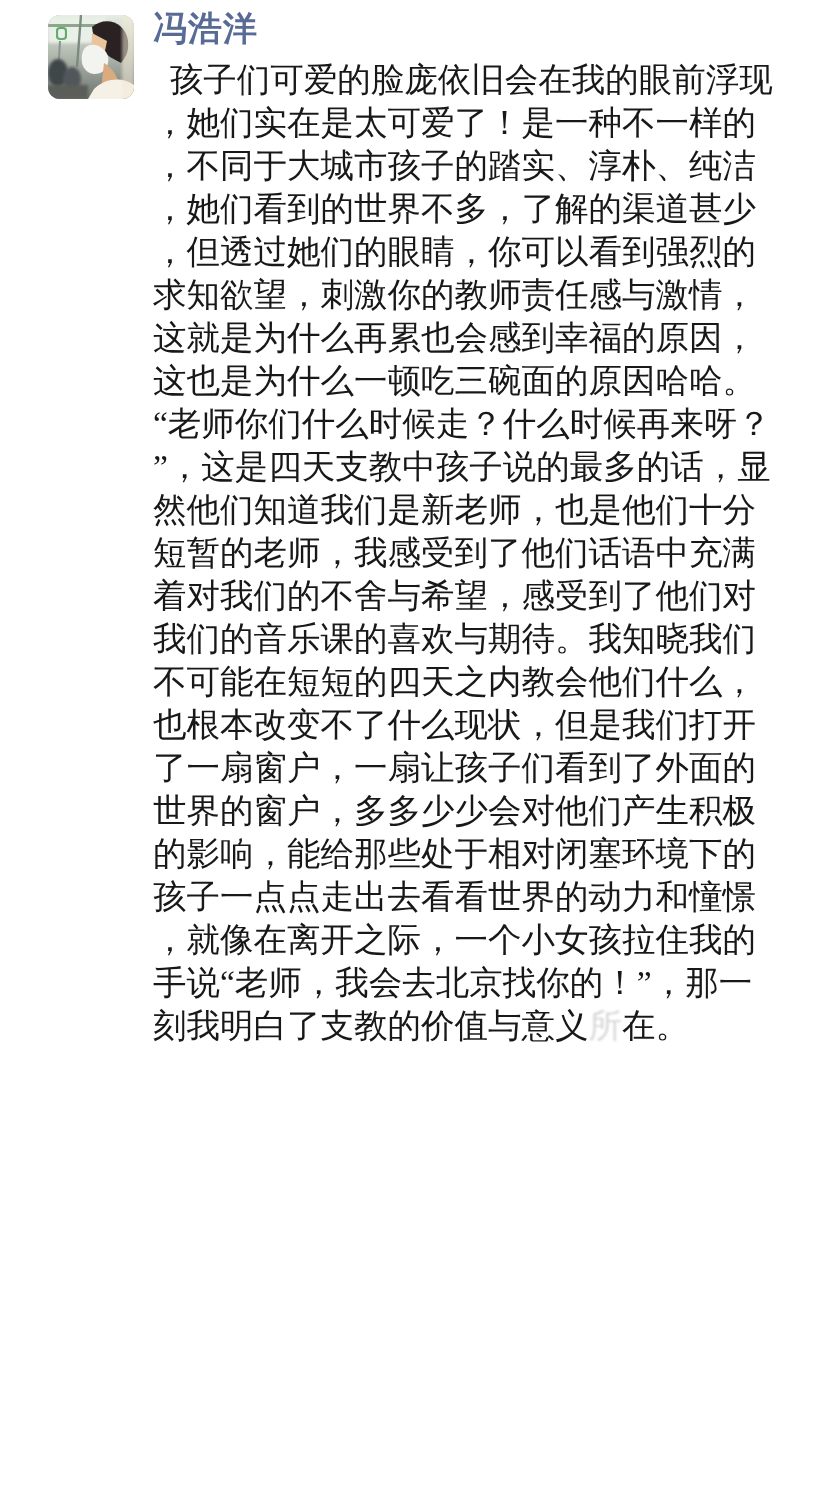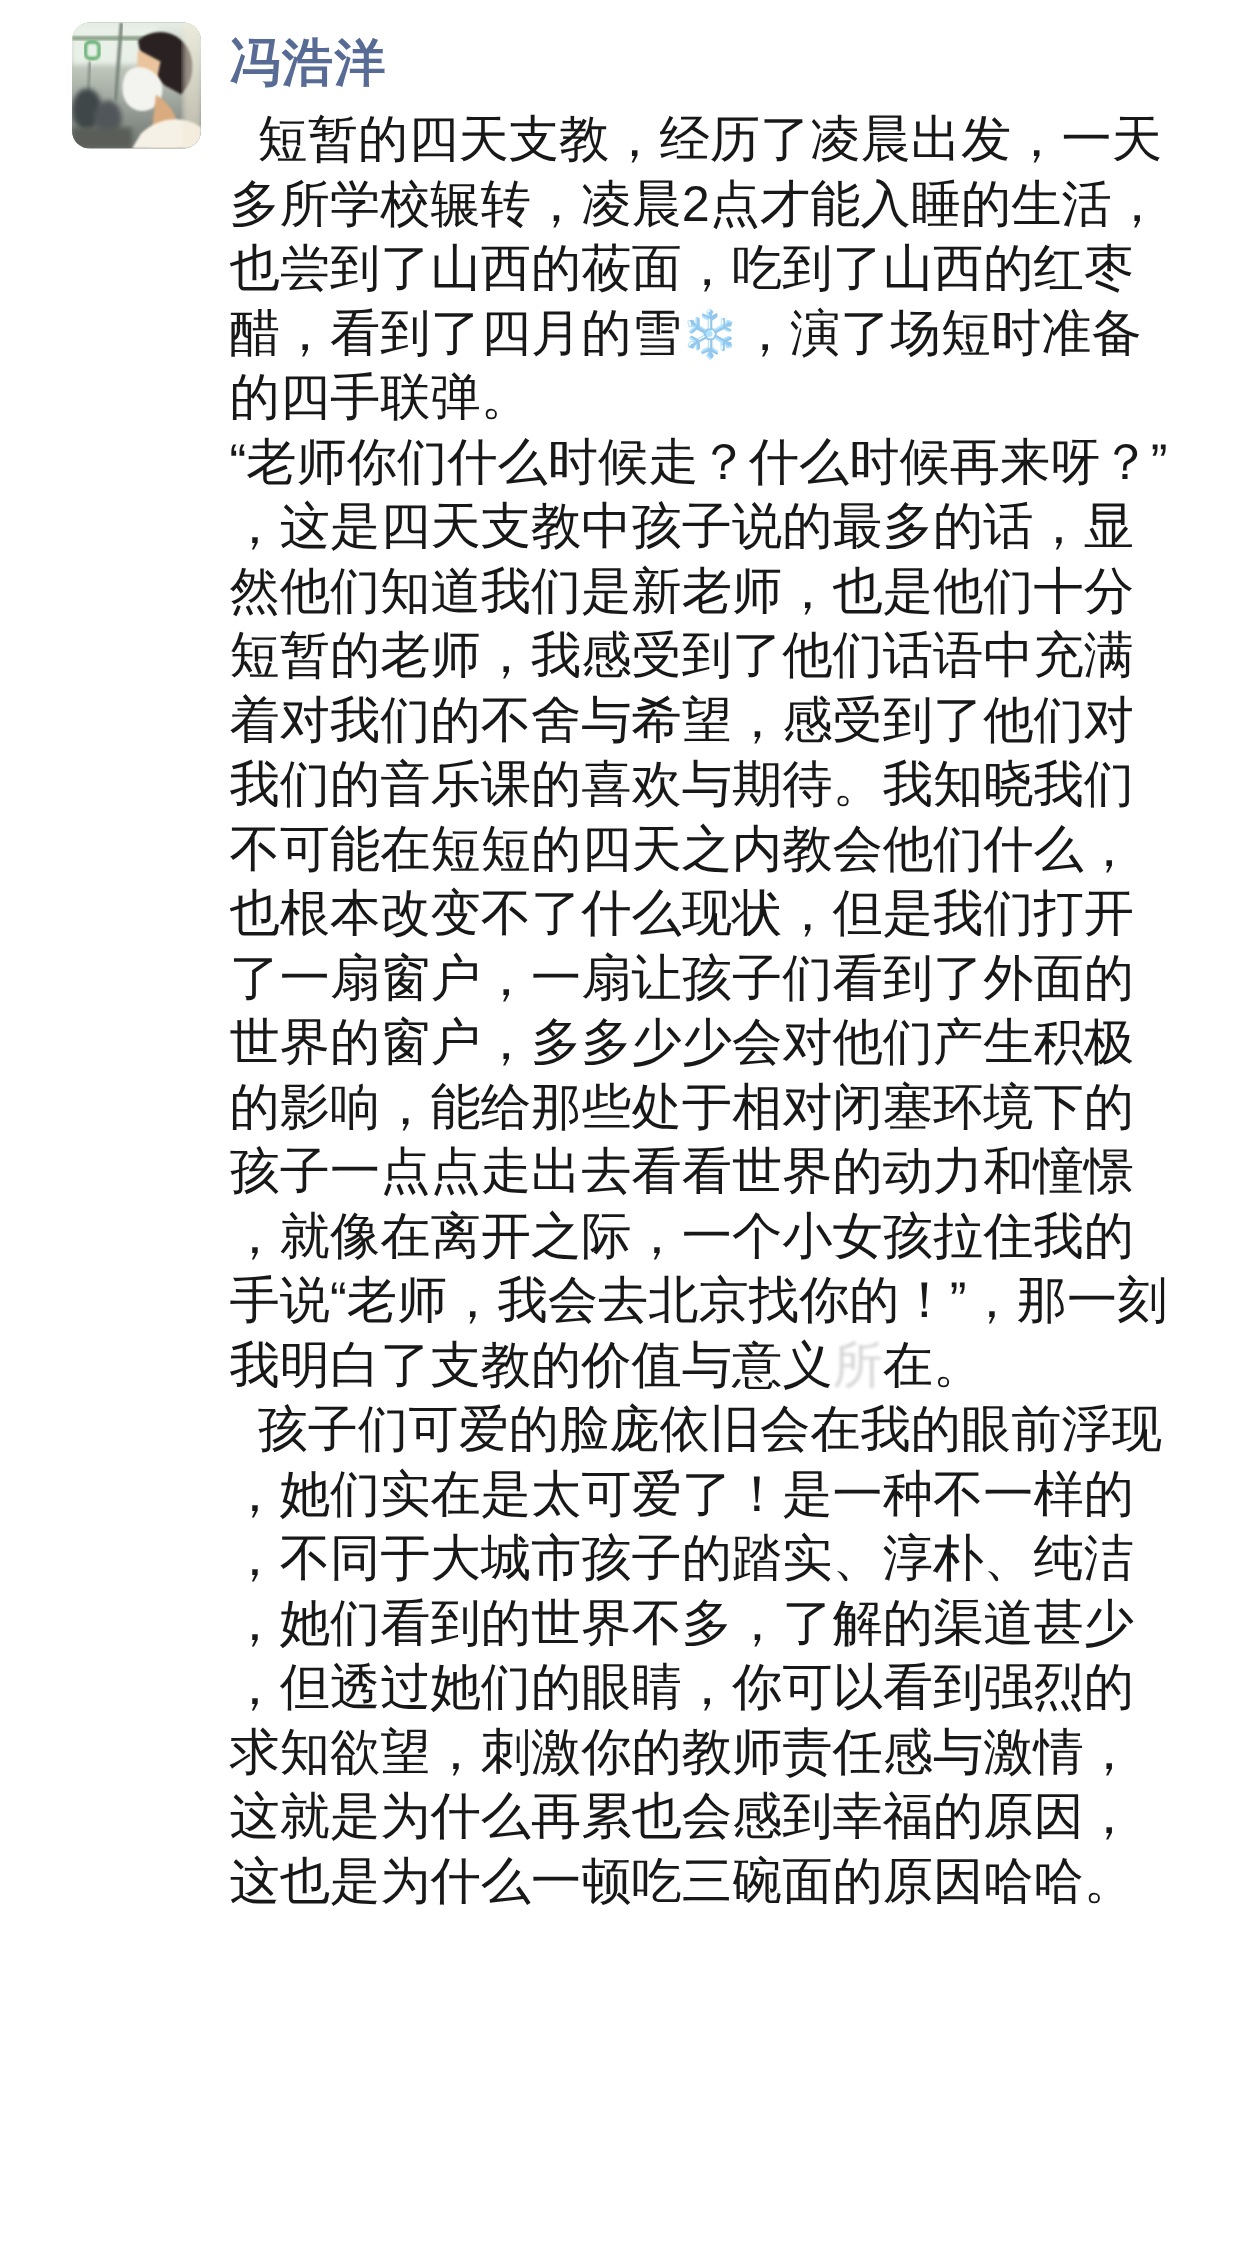--- a/index.html
+++ b/index.html
@@ -24,22 +24,23 @@
     width: 86px;
     height: 84px;
     border-radius: 12px;
     overflow: hidden;
     background: #9aa29a;
   }
   .avatar svg { display: block; width: 100%; height: 100%; }
   .content {
     margin-left: 153px;
     margin-right: 44px;
-    padding-top: 22px;
+    padding-top: 8px;
     width: 630px;
+    font-family: Liberation Serif, serif;
   }
   .author {
     color: #576b95;
     font-size: 34px;
     font-weight: 700;
     line-height: 41px;
     margin-bottom: 9px;
     letter-spacing: 1px;
   }
   .body-text p {
@@ -97,21 +98,20 @@
       <path d="M46 74 C 58 62 76 62 86 70 L 86 84 L 40 84 Z" fill="#f6f1e6" filter="url(#b1)"></path>
       <rect x="74" y="0" width="12" height="84" fill="#f2e9d6" opacity="0.55" filter="url(#b2)"></rect>
     </svg>
   </div>
 
   <div class="content">
     <div class="author">冯浩洋</div>
 
     <div class="body-text">
 
-      <p><span>  短暂的四天支教，经历了凌晨出发，一天多所学校辗转，凌晨2点才能入睡的生活，也尝到了山西的莜面，吃到了山西的红枣醋，看到了四月的雪</span><span class="emoji">❄️</span><span>，演了场短时准备的四手联弹。</span></p>
+
+      <p><span>  孩子们可爱的脸庞依旧会在我的眼前浮现，她们实在是太可爱了！是一种不一样的，不同于大城市孩子的踏实、淳朴、纯洁，她们看到的世界不多，了解的渠道甚少，但透过她们的眼睛，你可以看到强烈的求知欲望，刺激你的教师责任感与激情，这就是为什么再累也会感到幸福的原因，这也是为什么一顿吃三碗面的原因哈哈。</span></p>
 
       <p><span>“老师你们什么时候走？什么时候再来呀？”，这是四天支教中孩子说的最多的话，显然他们知道我们是新老师，也是他们十分短暂的老师，我感受到了他们话语中充满着对我们的不舍与希望，感受到了他们对我们的音乐课的喜欢与期待。我知晓我们不可能在短短的四天之内教会他们什么，也根本改变不了什么现状，但是我们打开了一扇窗户，一扇让孩子们看到了外面的世界的窗户，多多少少会对他们产生积极的影响，能给那些处于相对闭塞环境下的孩子一点点走出去看看世界的动力和憧憬，就像在离开之际，一个小女孩拉住我的手说“老师，我会去北京找你的！”，那一刻我明白了支教的价值与意义</span><span class="faded">所</span><span>在。</span></p>
-
-      <p><span>  孩子们可爱的脸庞依旧会在我的眼前浮现，她们实在是太可爱了！是一种不一样的，不同于大城市孩子的踏实、淳朴、纯洁，她们看到的世界不多，了解的渠道甚少，但透过她们的眼睛，你可以看到强烈的求知欲望，刺激你的教师责任感与激情，这就是为什么再累也会感到幸福的原因，这也是为什么一顿吃三碗面的原因哈哈。</span></p>
     </div>
   </div>
 
 </div>
 
 </body></html>

